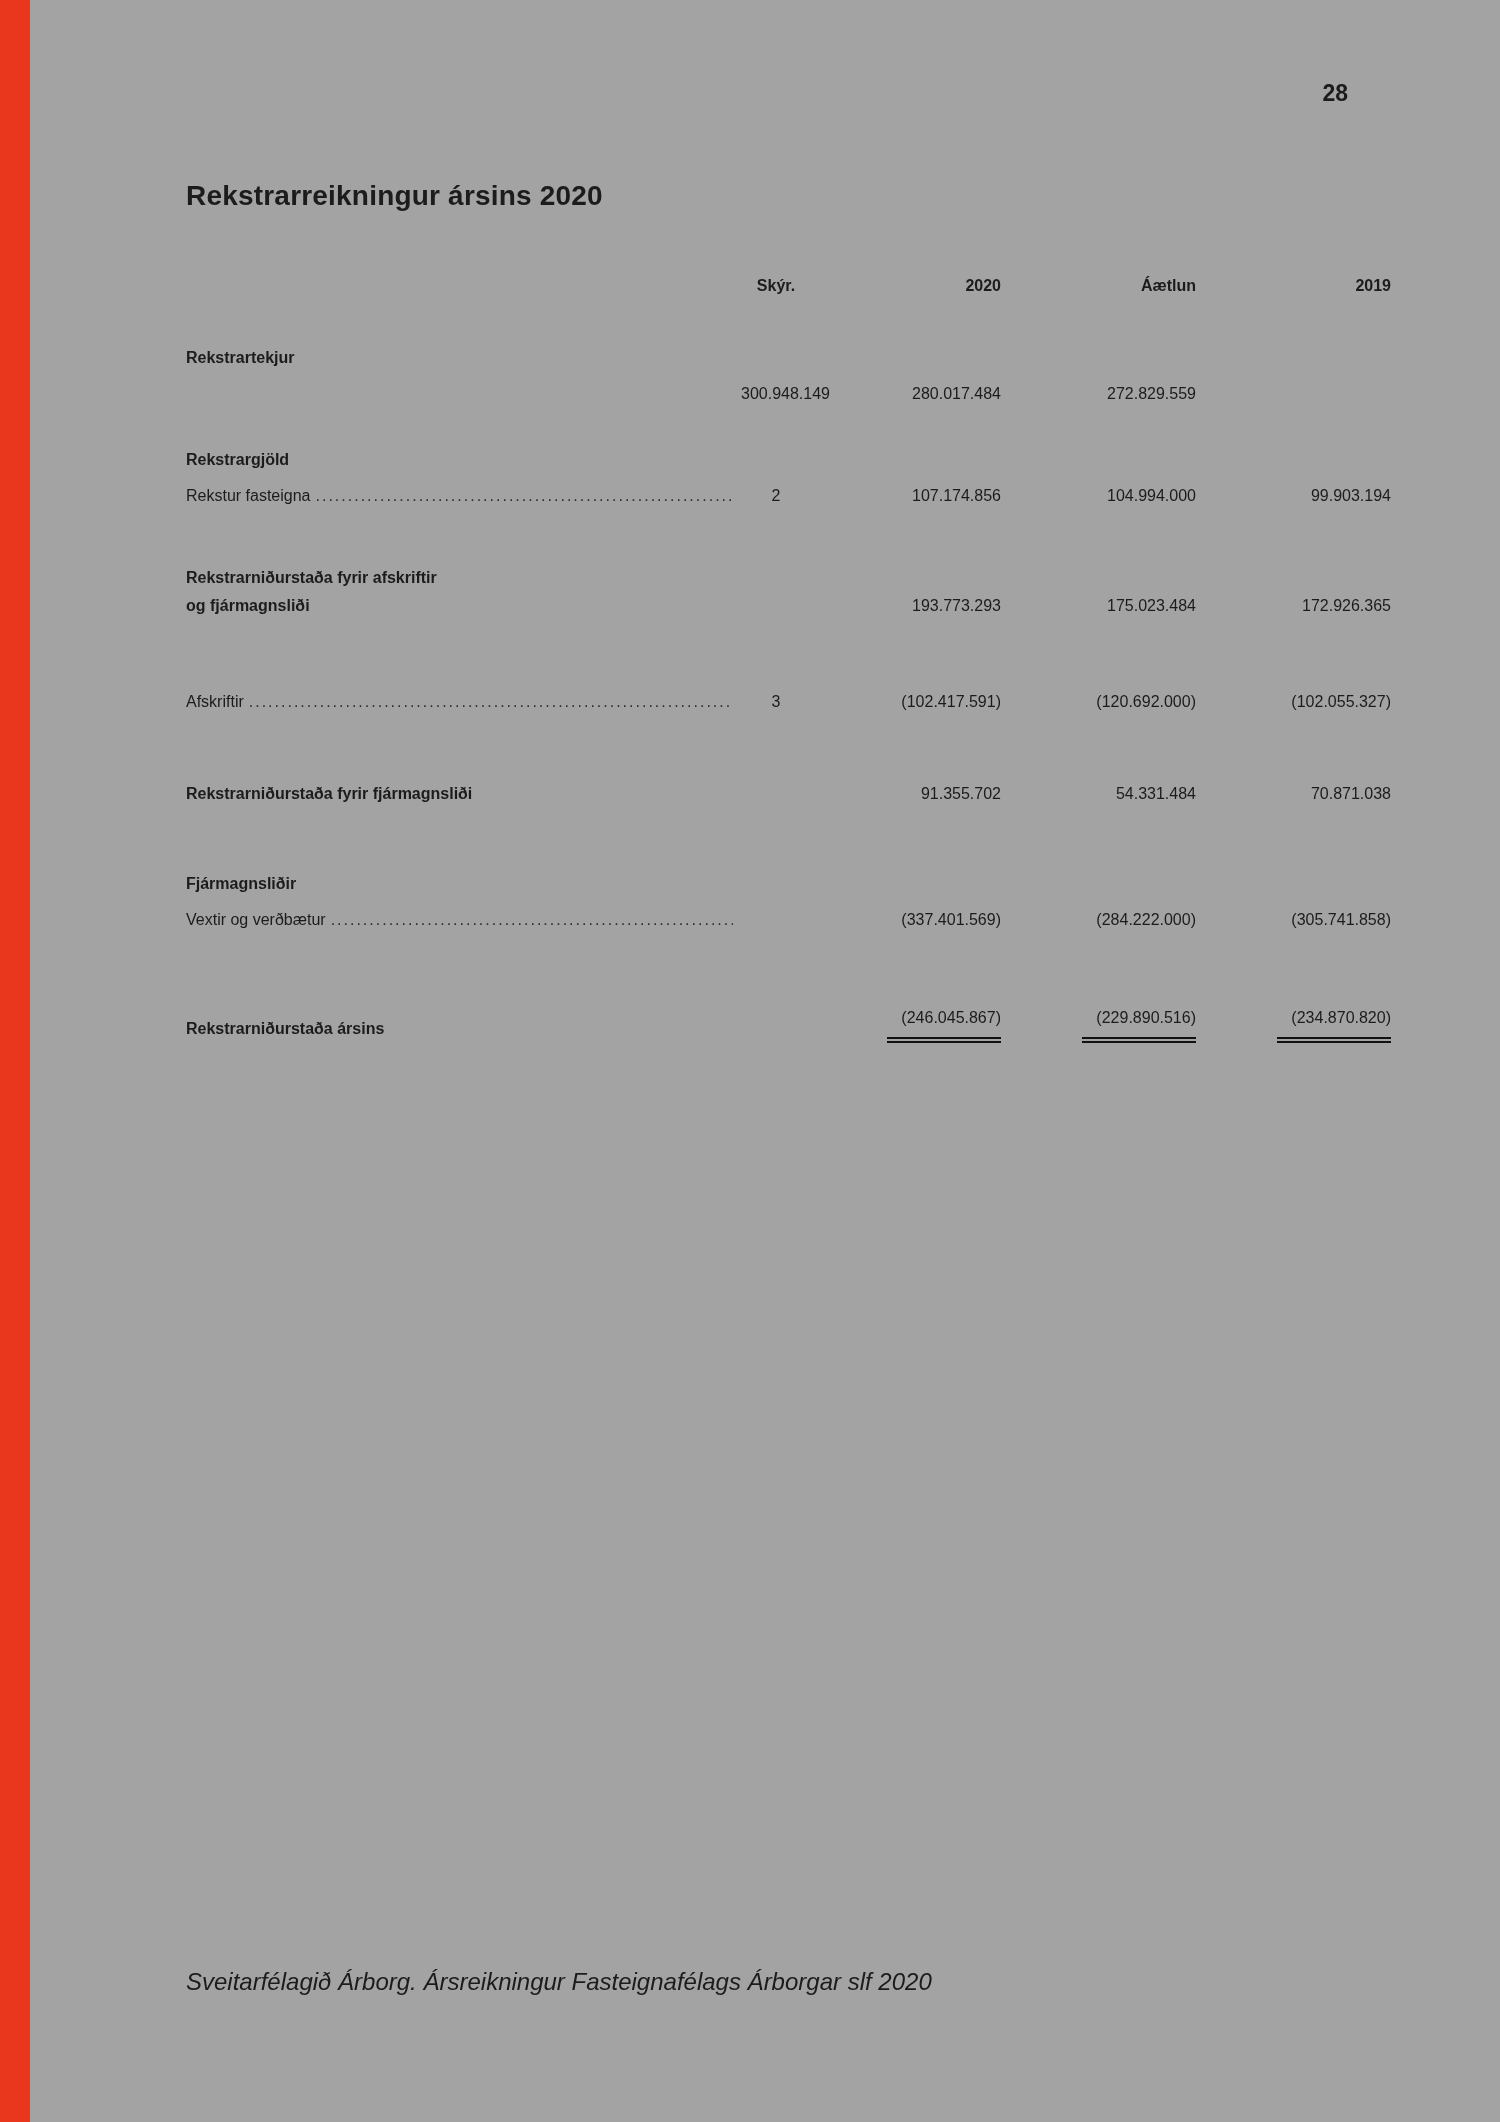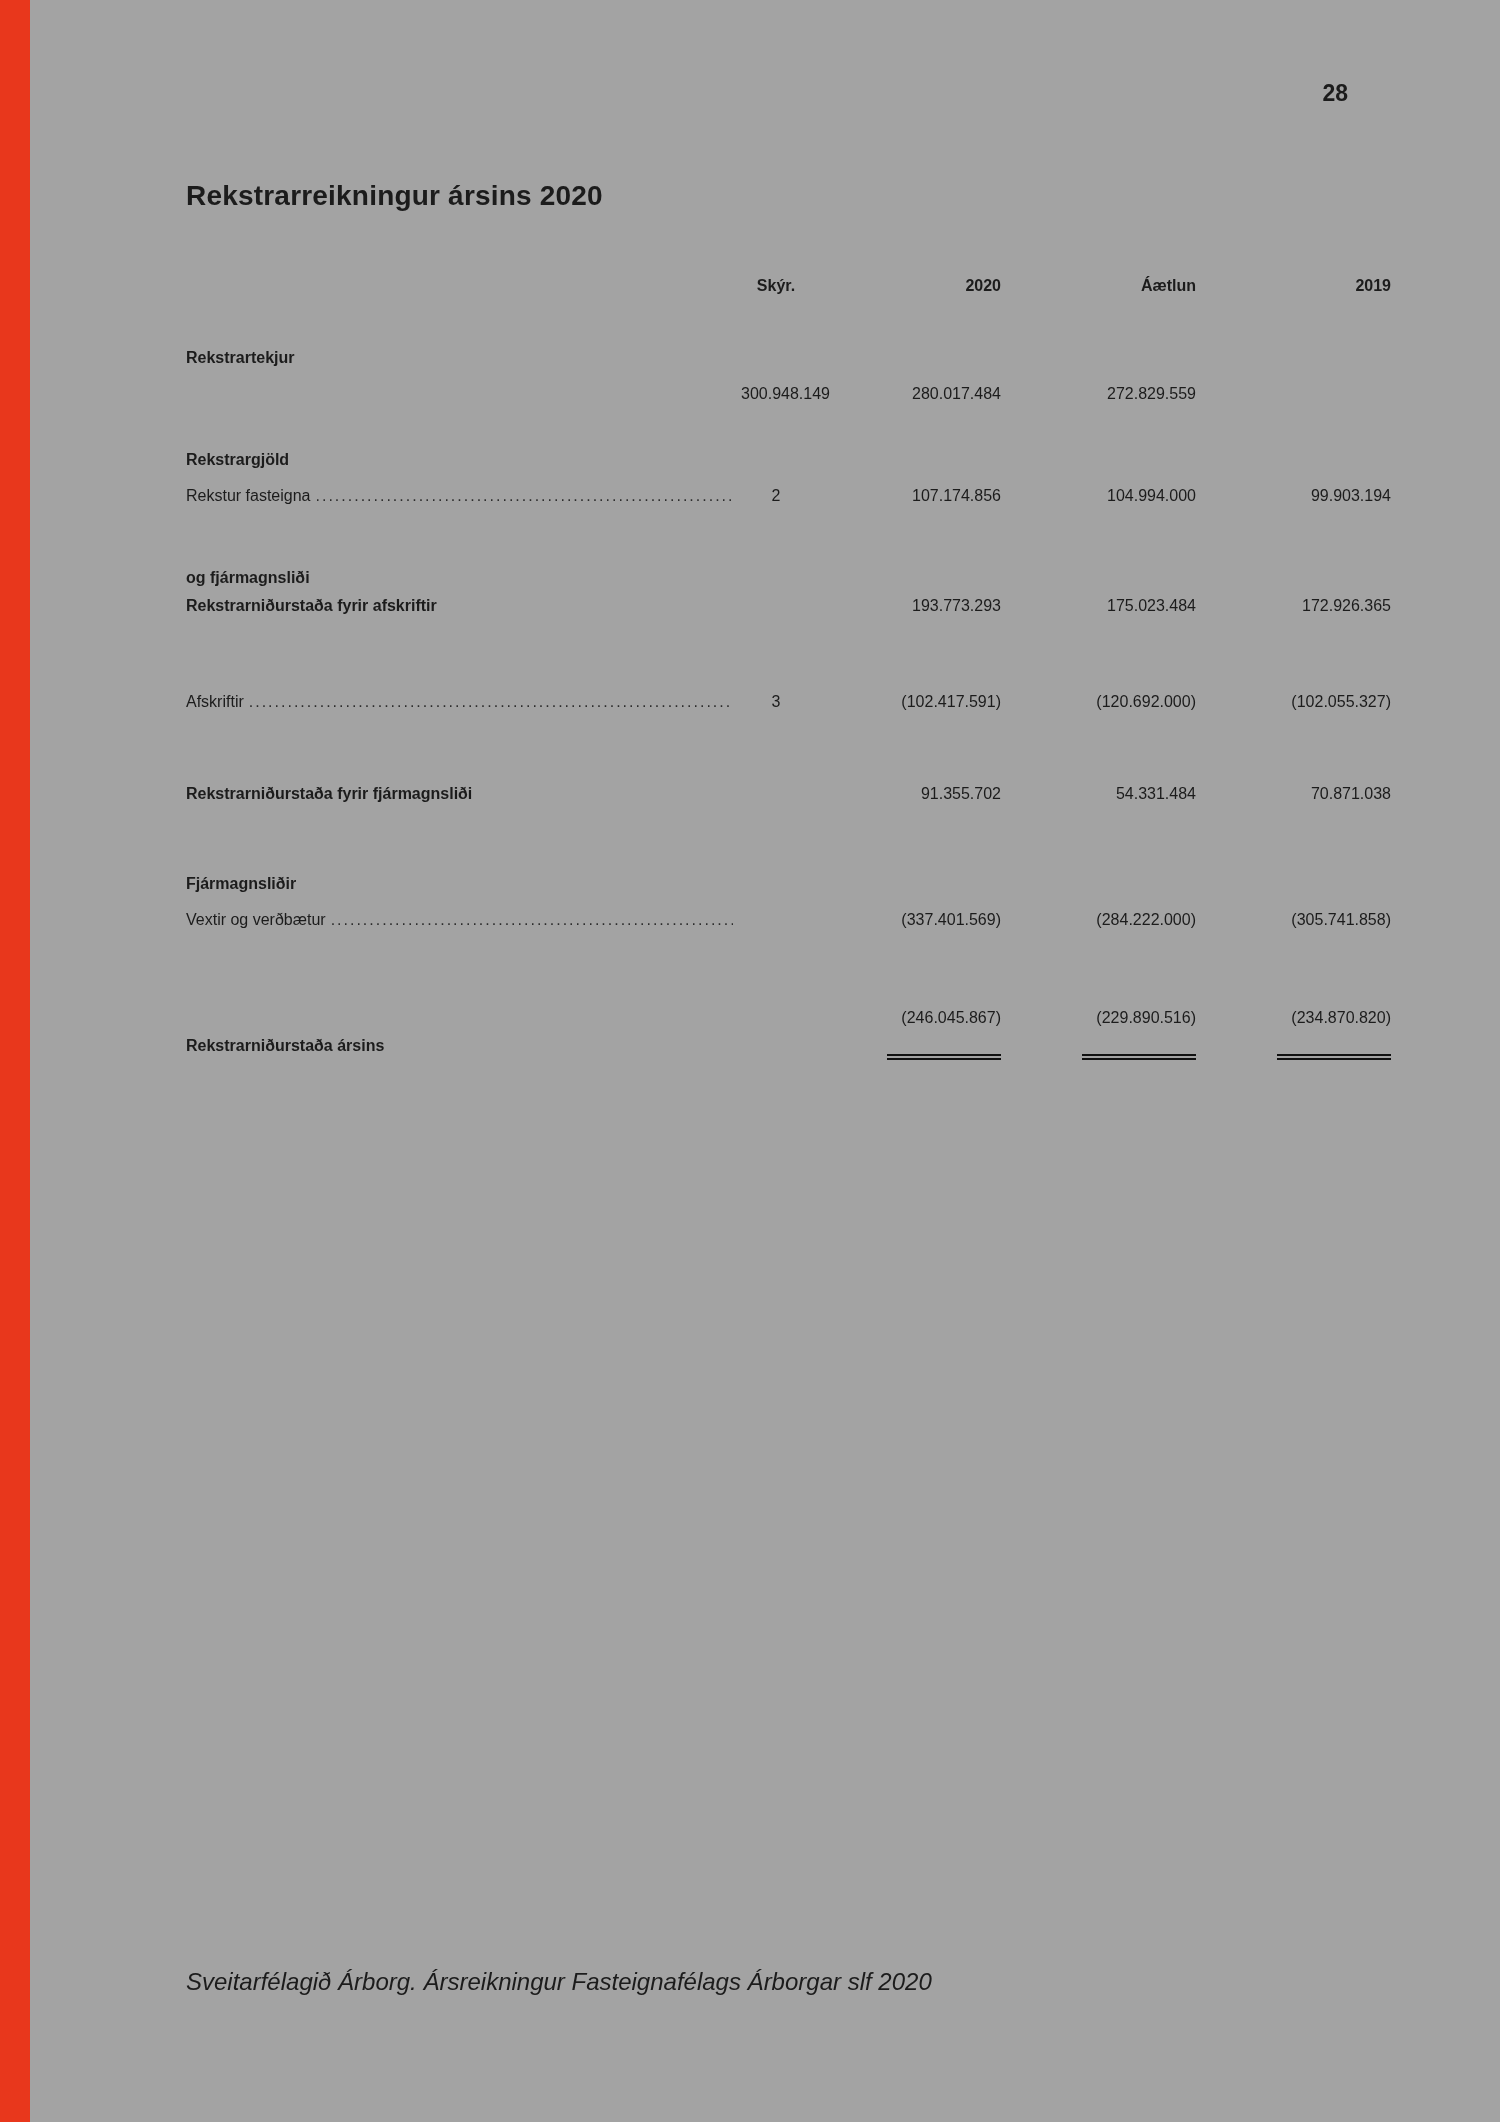--- a/index.html
+++ b/index.html
@@ -53,21 +53,21 @@
   .mt-section-2 { margin-top: 38px; }
   .mt-total-2line { margin-top: 54px; }
   .mt-afskriftir { margin-top: 68px; }
   .mt-total { margin-top: 64px; }
   .mt-section-3 { margin-top: 62px; }
   .mt-grand { margin-top: 70px; }
   .two-line .c-label div { white-space: nowrap; }
   .dbl-underline {
     display: inline-block;
     border-bottom: 6px double #111;
-    padding-bottom: 22px;
+    padding-bottom: 5px;
     padding-left: 14px;
     text-align: right;
   }
   .footer {
     position: absolute; left: 186px; top: 1968px;
     font-size: 24px; font-style: italic;
   }
 </style>
 </head>
 <body>
@@ -118,22 +118,22 @@
         <span class="dots"></span>
       </div>
       <div class="c-skyr">2</div>
       <div class="c-num">107.174.856</div>
       <div class="c-num">104.994.000</div>
       <div class="c-num">99.903.194</div>
     </div>
 
     <div class="row mt-total-2line two-line">
       <div class="c-label bold">
+        <div>Rekstrarniðurstaða fyrir afskriftir</div>
         <div>og fjármagnsliði</div>
-        <div>Rekstrarniðurstaða fyrir afskriftir</div>
       </div>
       <div class="c-skyr"></div>
       <div class="c-num">193.773.293</div>
       <div class="c-num">175.023.484</div>
       <div class="c-num">172.926.365</div>
     </div>
 
     <div class="row mt-afskriftir">
       <div class="c-label leader">
         <span class="lbl">Afskriftir</span>

